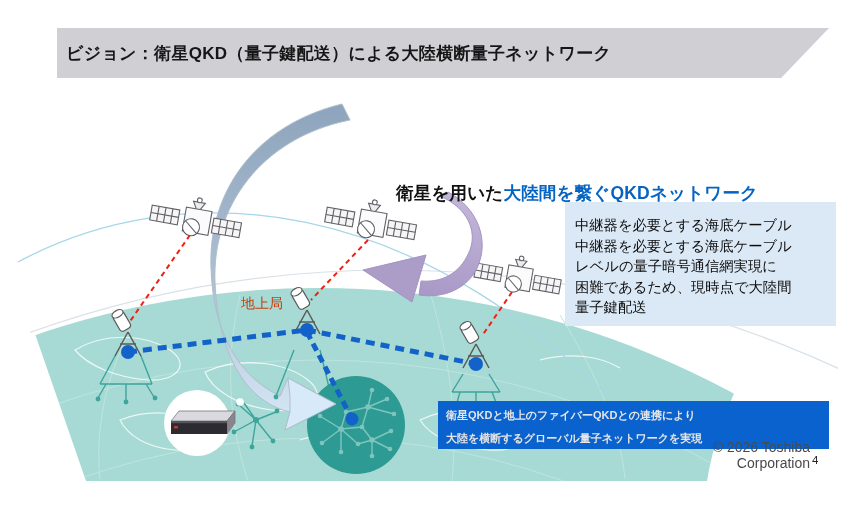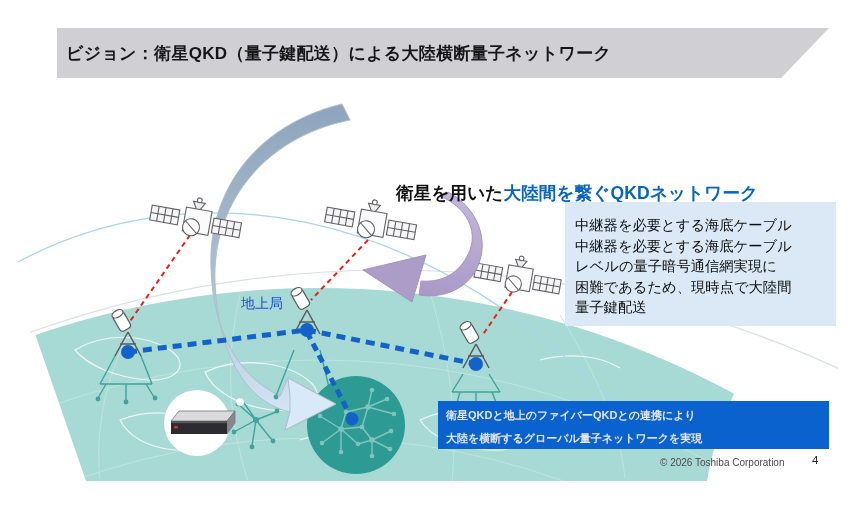--- a/index.html
+++ b/index.html
@@ -6,24 +6,24 @@
   .slide{position:relative;width:860px;height:510px;background:#ffffff;overflow:hidden;
          font-family:"Liberation Sans","DejaVu Sans",sans-serif;}
   .titlebar{position:absolute;left:57px;top:28px;width:772px;height:50px;
             background:#cfcfd4;clip-path:polygon(0 0,100% 0,93.8% 100%,0 100%);}
   .titletext{position:absolute;left:66px;top:42px;font-size:17px;font-weight:700;color:#161616;letter-spacing:.3px;}
   .h1{position:absolute;left:344px;top:99px;font-size:17.5px;font-weight:700;color:#111;letter-spacing:.2px;}
   .h2{position:absolute;left:396px;top:158px;font-size:17.5px;font-weight:700;color:#111;letter-spacing:.2px;white-space:nowrap;margin-top:23px;}
   .h2 .blue{color:#0563C1;}
   .infobox{position:absolute;left:565px;top:202px;width:252px;padding:13px 9px 8px 10px;
            background:#dbe9f6;font-size:14.3px;line-height:20.5px;color:#0d0d0d;}
-  .gslabel{position:absolute;left:241px;top:295px;font-size:14px;color:#1d4ed8;font-weight:500;}
+  .gslabel{position:absolute;left:241px;top:295px;font-size:14px;color:#c2410c;font-weight:500;}
   .banner{position:absolute;left:438px;top:401px;width:376px;height:42px;background:#0a62ce;
           color:#e5e5e5;font-weight:700;font-size:11px;line-height:22.5px;padding:3px 7px 3px 8px;white-space:nowrap;}
-  .footer{position:absolute;left:660px;top:457px;width:150px;font-size:10px;color:#4a4a4a;text-align:left;}
+  .footer{position:absolute;left:660px;top:439px;width:150px;font-size:14px;color:#4a4a4a;text-align:right;}
   .pagenum{position:absolute;left:812px;top:454px;font-size:11.5px;color:#222;}
   svg{position:absolute;left:0;top:0;}
 </style>
 </head>
 <body>
 
 <div class="slide">
 
   <svg width="860" height="510" viewBox="0 0 860 510">
     <defs>

